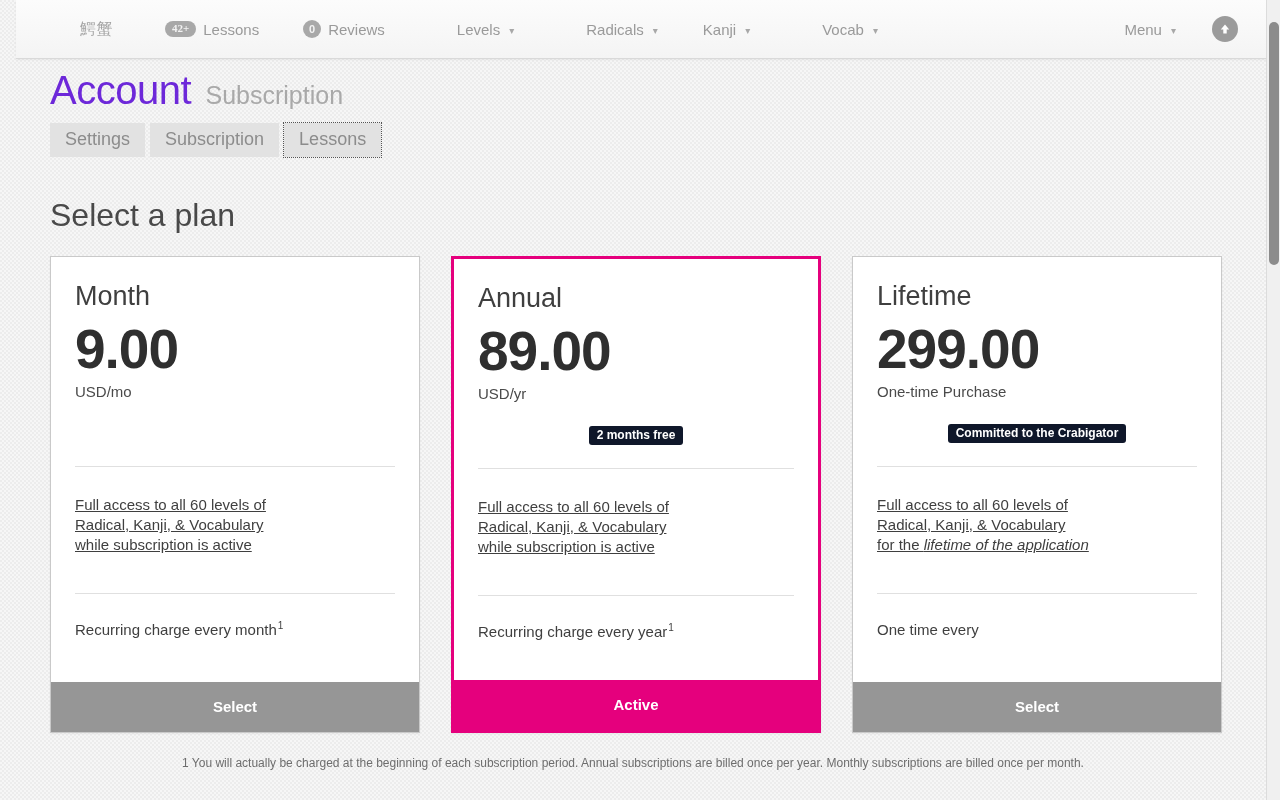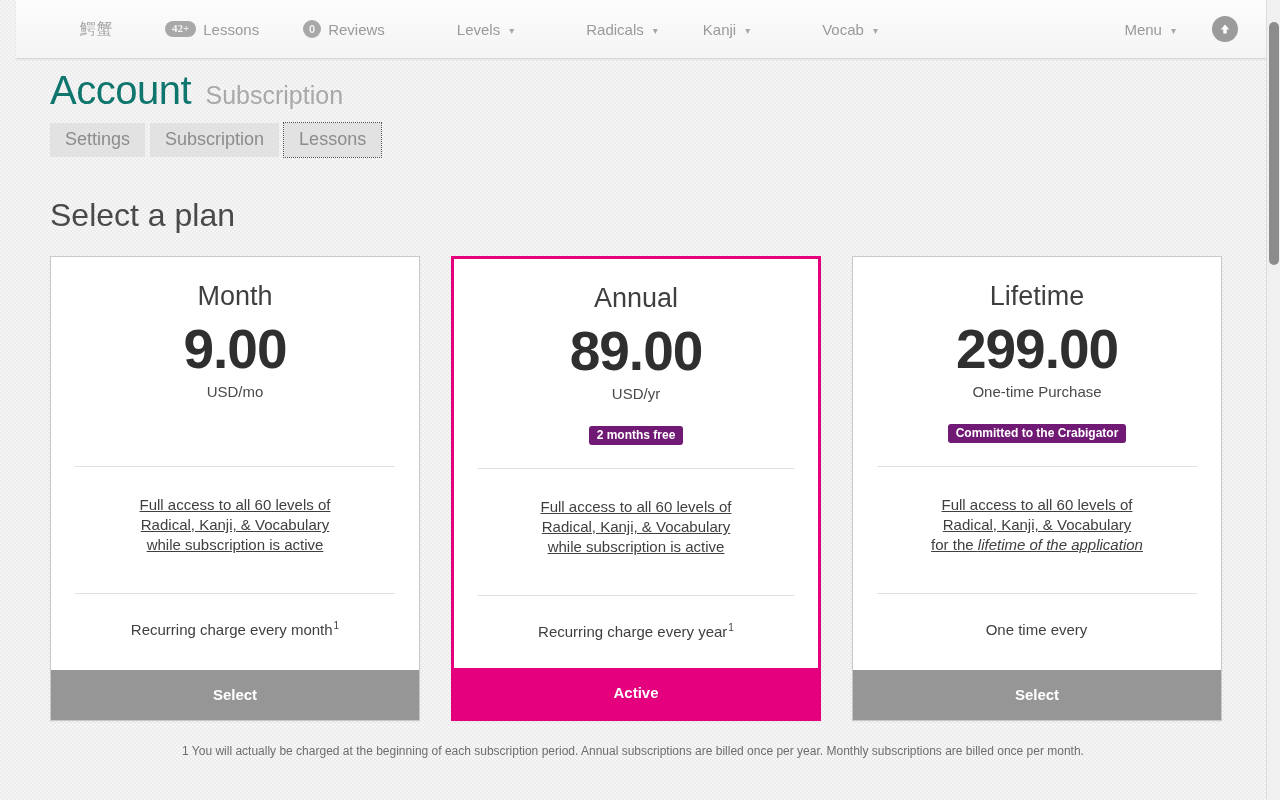--- a/index.html
+++ b/index.html
@@ -114,21 +114,21 @@
     top: 60px; left: 0;
     width: 1266px;
     z-index: 2;
   }
   .page-head {
     padding: 8px 0 0 50px;
   }
   .page-title {
     font-size: 40px;
     font-weight: 300;
-    color: #0f766e;
+    color: #6d28d9;
     letter-spacing: -.5px;
     display: inline;
   }
   .page-subtitle {
     font-size: 25px;
     font-weight: 300;
     color: #a9a9a9;
     margin-left: 10px;
     display: inline;
   }
@@ -171,22 +171,21 @@
     display: flex;
     flex-direction: column;
     box-shadow: 0 1px 2px rgba(0,0,0,.05);
   }
   .card.highlight {
     border: 3px solid #e5007d;
     width: 370px;
   }
   .card-body {
     flex: 1;
-    padding: 24px 24px 0;
-    text-align: center;
+    padding: 24px 24px 12px;
   }
   .plan-name {
     font-size: 27px;
     font-weight: 300;
     color: #3f3f3f;
     margin-bottom: 6px;
   }
   .plan-price {
     font-size: 55px;
     font-weight: bold;
@@ -200,21 +199,21 @@
     margin-top: 2px;
   }
   .plan-badge-row {
     height: 46px;
     display: flex;
     align-items: center;
     justify-content: center;
     margin-top: 10px;
   }
   .plan-badge {
-    background: #701a75;
+    background: #0f172a;
     color: #fff;
     font-size: 12px;
     font-weight: bold;
     padding: 3px 8px 4px;
     border-radius: 3px;
     line-height: 1;
   }
   .plan-badge.empty { background: transparent; }
 
   .card-rule {

